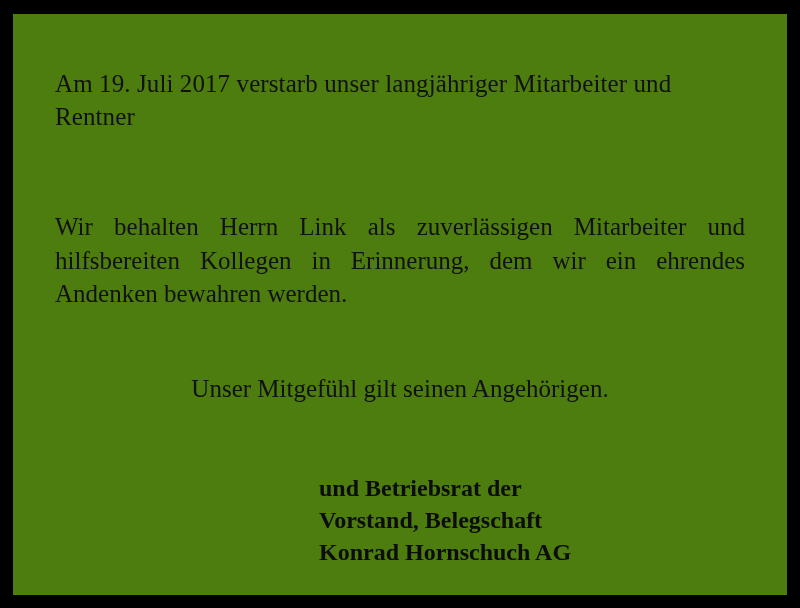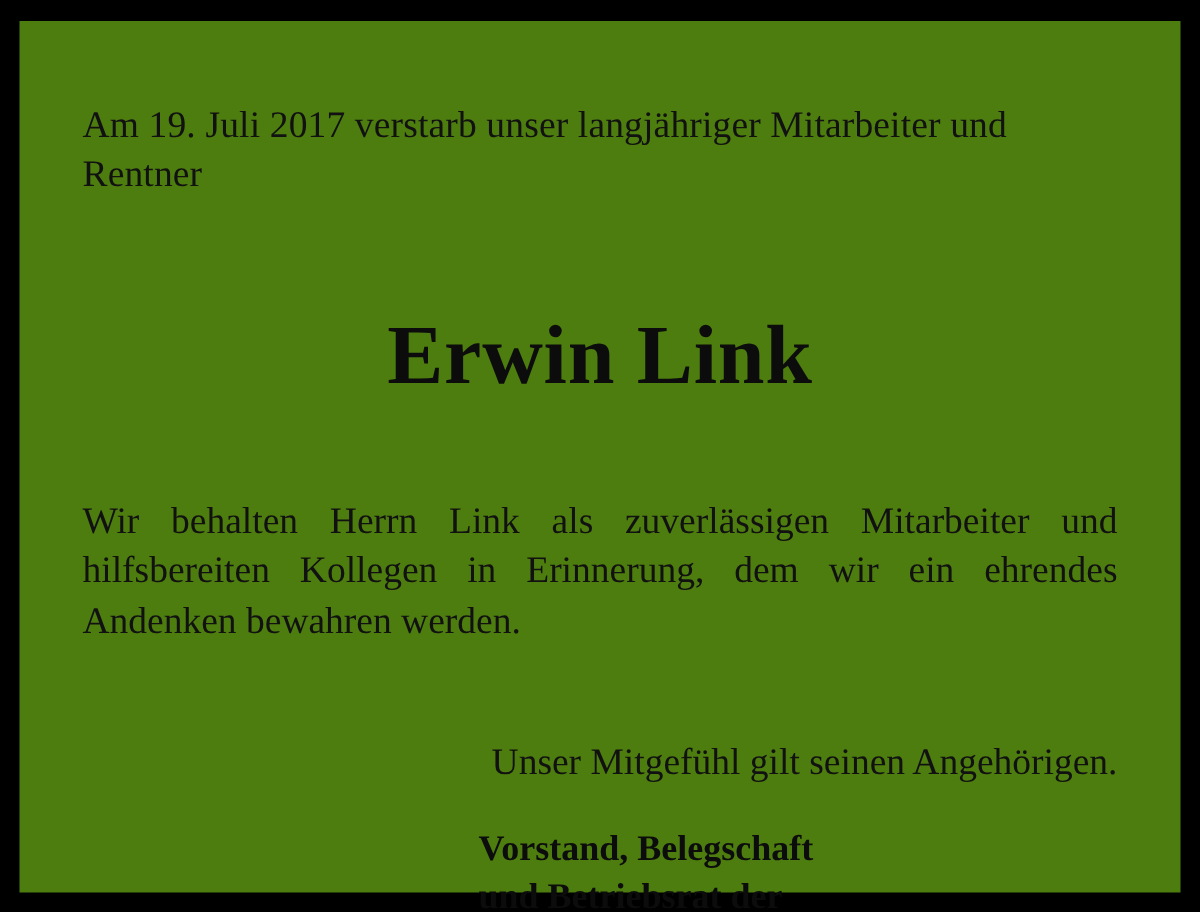--- a/index.html
+++ b/index.html
@@ -48,21 +48,21 @@
     font-family: "Liberation Serif", serif;
     font-size: 25px;
     line-height: 1.34;
     color: #111111;
     text-align: justify;
     text-justify: inter-word;
     margin-top: 52px;
   }
   .body-block.second {
     margin-top: 36px;
-    text-align: right;
+    text-align: center;
   }
   .signature {
     font-family: "Liberation Serif", serif;
     font-weight: bold;
     font-size: 24px;
     line-height: 1.33;
     color: #0c0c0c;
     text-align: left;
     margin-top: auto;
     padding-left: 264px;
@@ -73,26 +73,25 @@
   }
 </style>
 </head>
 <body>
 
 <div id="page">
   <div id="card">
 
     <p class="intro">Am 19. Juli 2017 verstarb unser langjähriger Mitarbeiter und Rentner</p>
 
-    <h1 class="name">Erwin Link</h1>
 
     <p class="body-block">Wir behalten Herrn Link als zuverlässigen Mitarbeiter und hilfsbereiten Kollegen in Erinnerung, dem wir ein ehrendes Andenken bewahren werden.</p>
 
     <p class="body-block second">Unser Mitgefühl gilt seinen Angehörigen.</p>
 
     <div class="signature">
+      <span class="sig-line">und Betriebsrat der</span>
       <span class="sig-line">Vorstand, Belegschaft</span>
-      <span class="sig-line">und Betriebsrat der</span>
       <span class="sig-line">Konrad Hornschuch AG</span>
     </div>
 
   </div>
 </div>
 
 </body></html>

